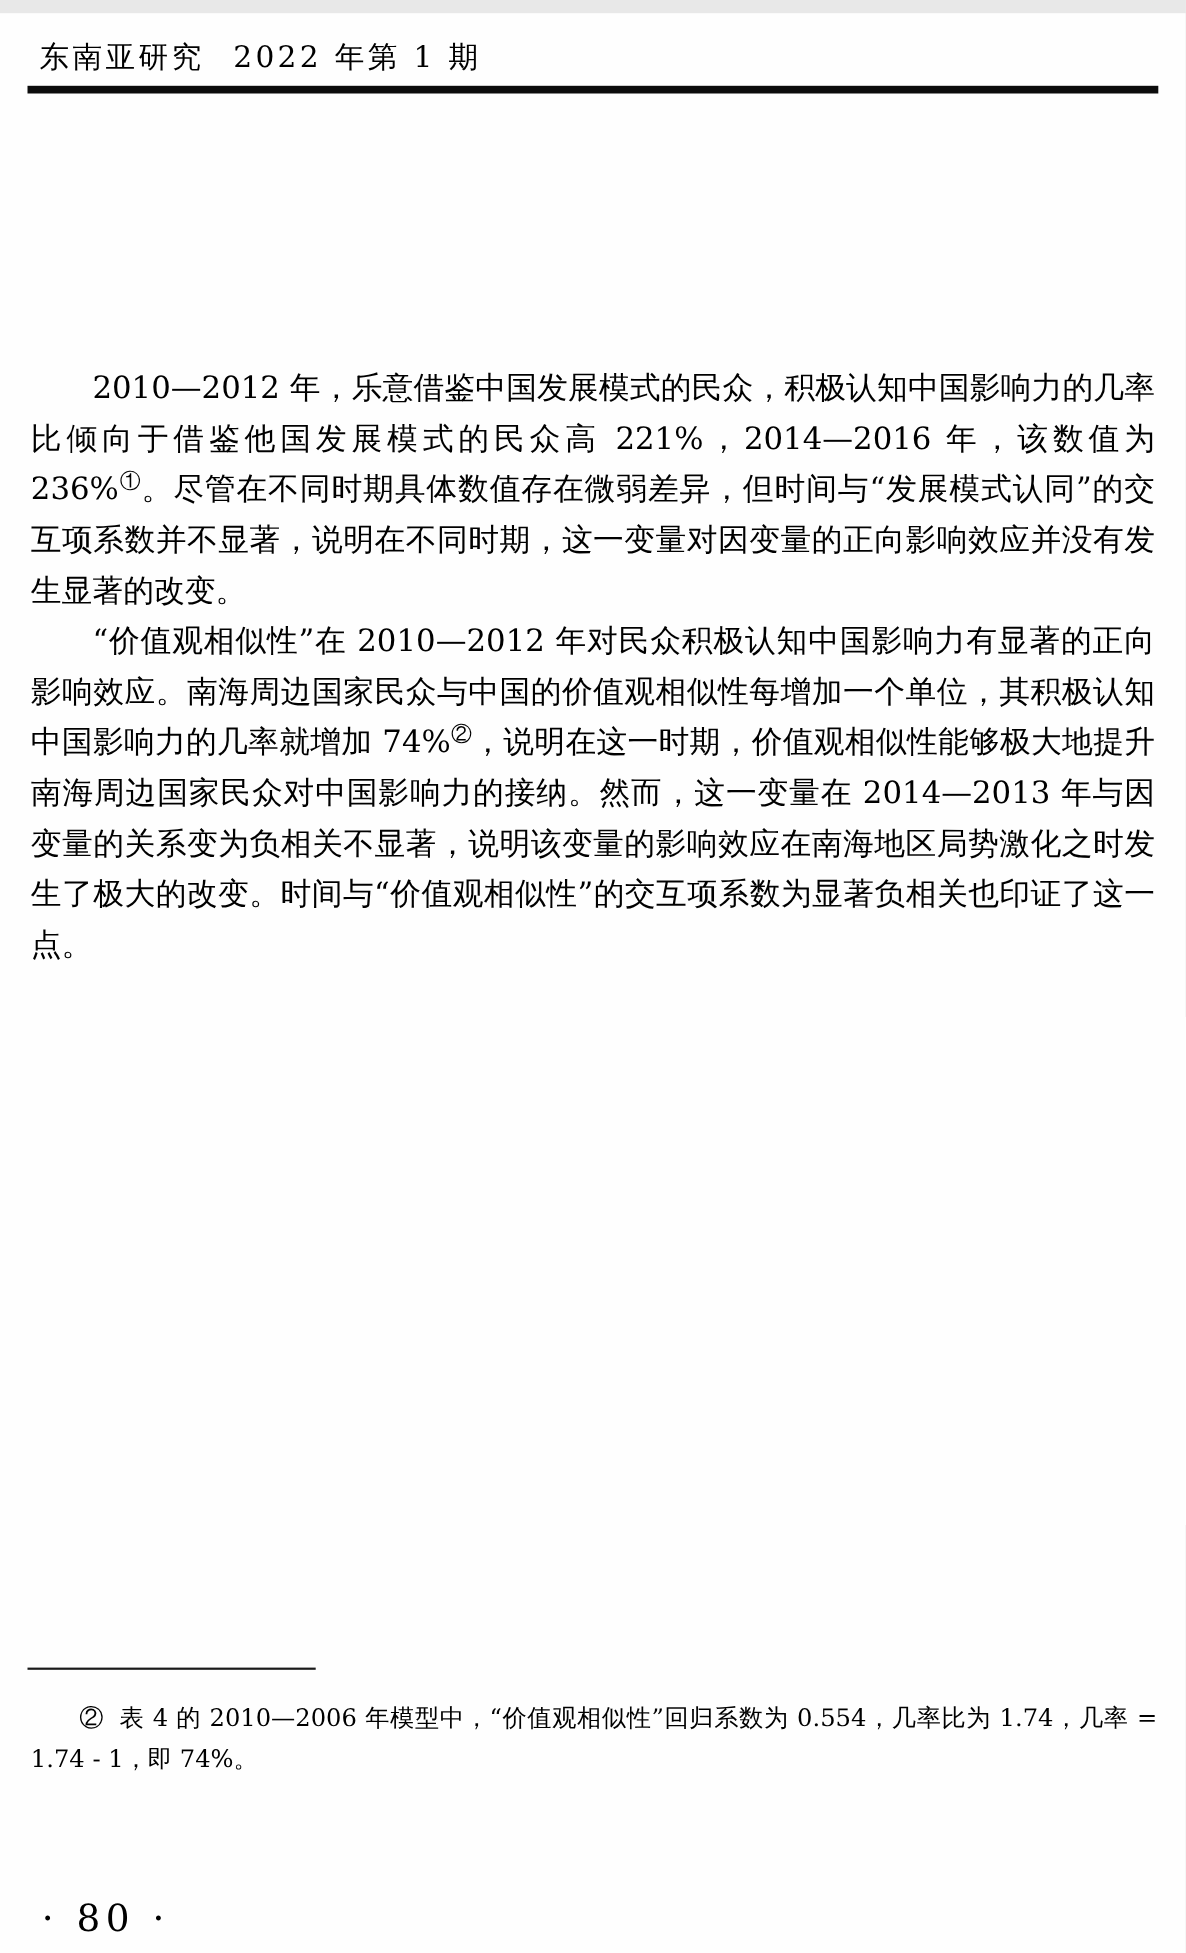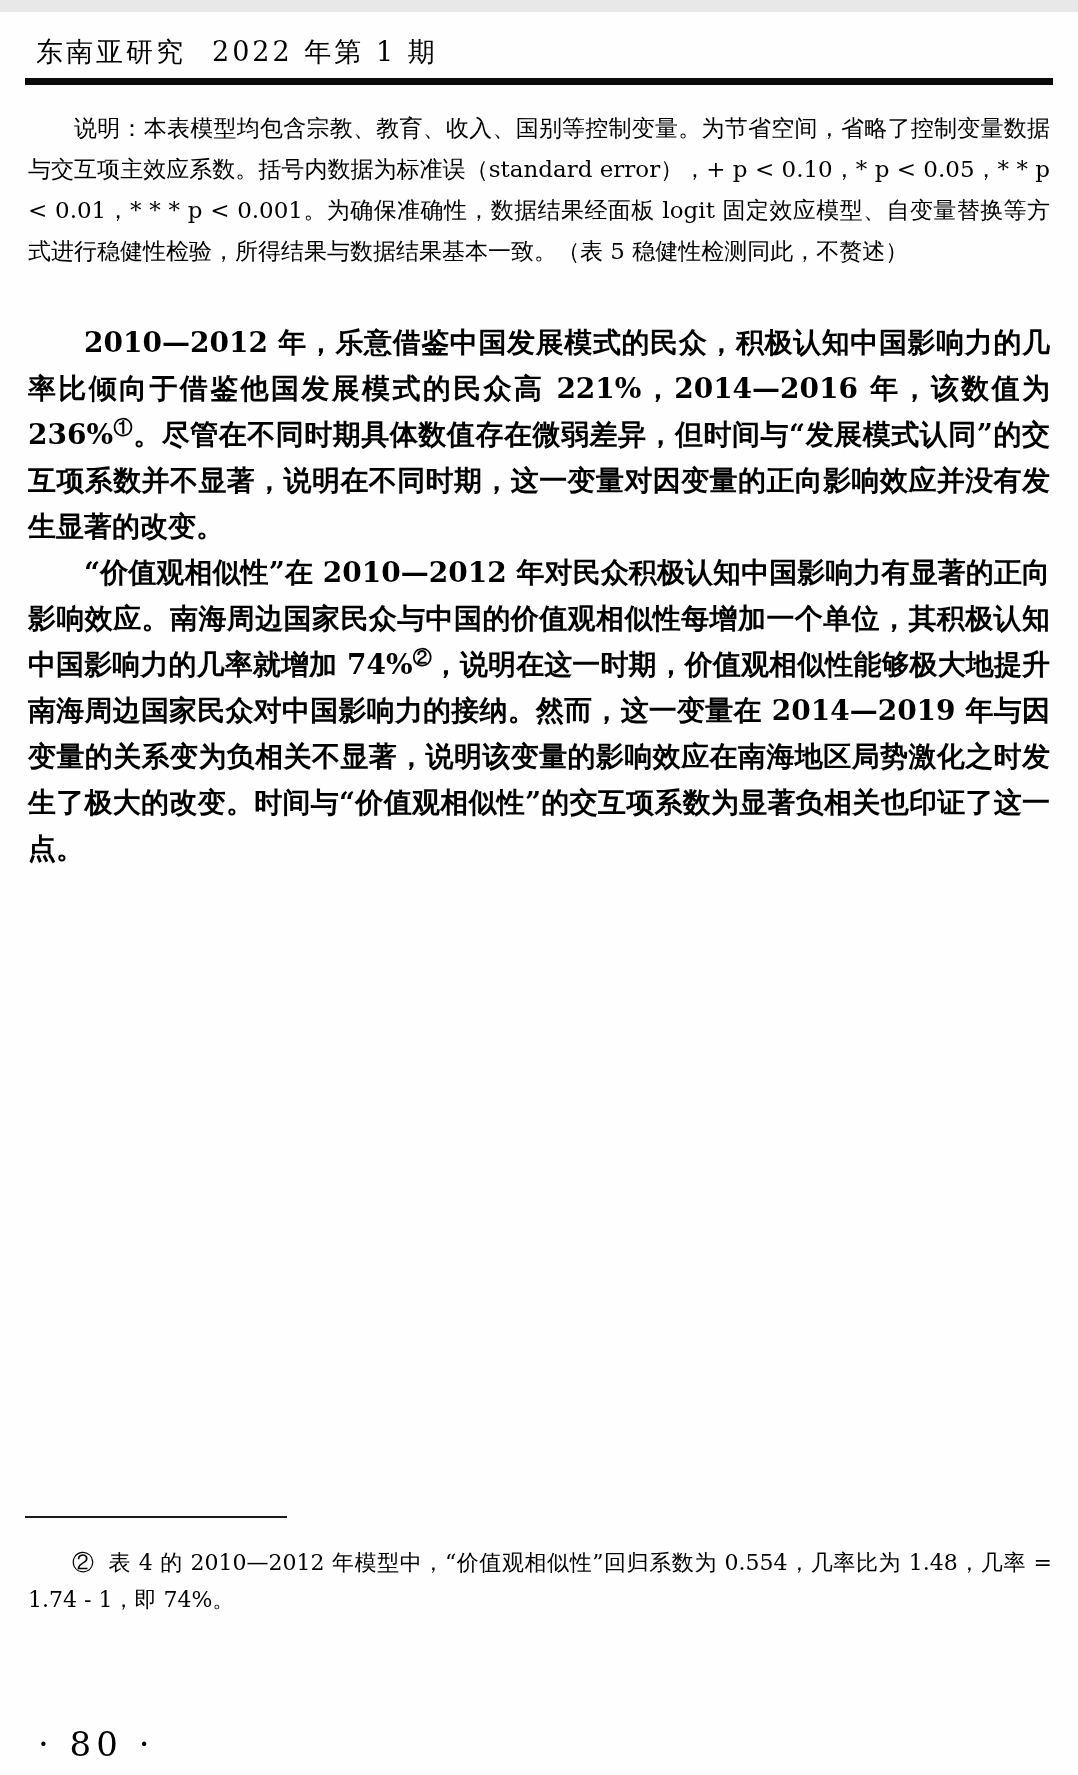--- a/index.html
+++ b/index.html
@@ -40,27 +40,26 @@
     width: 1022px;
     font-size: 23px;
     line-height: 41px;
     text-align: justify;
     text-indent: 2em;
     margin: 0;
   }
   
   .body-text {
     position: absolute;
-    top: 308px;
+    top: 318px;
     left: 28px;
     width: 1022px;
     font-size: 28px;
     line-height: 46px;
     text-align: justify;
-    font-weight: bold;
   }
   .body-text p {
     margin: 0;
     text-indent: 2em;
   }
   .fn-sup {
     font-size: 0.68em;
     vertical-align: super;
     line-height: 0;
   }
@@ -99,28 +98,27 @@
 </head>
 <body>
 
 <div class="page">
 
   <div class="header">
     <span class="journal">东南亚研究</span><span>2022 年第 1 期</span>
   </div>
   <div class="header-rule"></div>
 
-  <p class="table-note">说明：本表模型均包含宗教、教育、收入、国别等控制变量。为节省空间，省略了控制变量数据与交互项主效应系数。括号内数据为标准误（standard error），+ p &lt; 0.10，* p &lt; 0.05，* * p &lt; 0.01，* * * p &lt; 0.001。为确保准确性，数据结果经面板 logit 固定效应模型、自变量替换等方式进行稳健性检验，所得结果与数据结果基本一致。（表 5 稳健性检测同此，不赘述）</p>
 
   <div class="body-text">
     <p><span>2010—2012 年，乐意借鉴中国发展模式的民众，积极认知中国影响力的几率比倾向于借鉴他国发展模式的民众高 221%，2014—2016 年，该数值为 236%</span><span class="fn-sup">①</span><span>。尽管在不同时期具体数值存在微弱差异，但时间与“发展模式认同”的交互项系数并不显著，说明在不同时期，这一变量对因变量的正向影响效应并没有发生显著的改变。</span></p>
-    <p><span>“价值观相似性”在 2010—2012 年对民众积极认知中国影响力有显著的正向影响效应。南海周边国家民众与中国的价值观相似性每增加一个单位，其积极认知中国影响力的几率就增加 74%</span><span class="fn-sup">②</span><span>，说明在这一时期，价值观相似性能够极大地提升南海周边国家民众对中国影响力的接纳。然而，这一变量在 2014—2019 年与因变量的关系变为负相关不显著，说明该变量的影响效应在南海地区局势激化之时发生了极大的改变。时间与“价值观相似性”的交互项系数为显著负相关也印证了这一点。</span></p>
+    <p><span>“价值观相似性”在 2010—2012 年对民众积极认知中国影响力有显著的正向影响效应。南海周边国家民众与中国的价值观相似性每增加一个单位，其积极认知中国影响力的几率就增加 74%</span><span class="fn-sup">②</span><span>，说明在这一时期，价值观相似性能够极大地提升南海周边国家民众对中国影响力的接纳。然而，这一变量在 2014—2013 年与因变量的关系变为负相关不显著，说明该变量的影响效应在南海地区局势激化之时发生了极大的改变。时间与“价值观相似性”的交互项系数为显著负相关也印证了这一点。</span></p>
   </div>
 
   <div class="footnote-sep"></div>
 
   <div class="footnotes">
-    <p><span class="marker">②</span><span>表 4 的 2010—2012 年模型中，“价值观相似性”回归系数为 0.554，几率比为 1.48，几率 = 1.74 - 1，即 74%。</span></p>
+    <p><span class="marker">②</span><span>表 4 的 2010—2006 年模型中，“价值观相似性”回归系数为 0.554，几率比为 1.74，几率 = 1.74 - 1，即 74%。</span></p>
   </div>
 
   <div class="page-number">· 80 ·</div>
 
 </div>
 
 </body></html>

